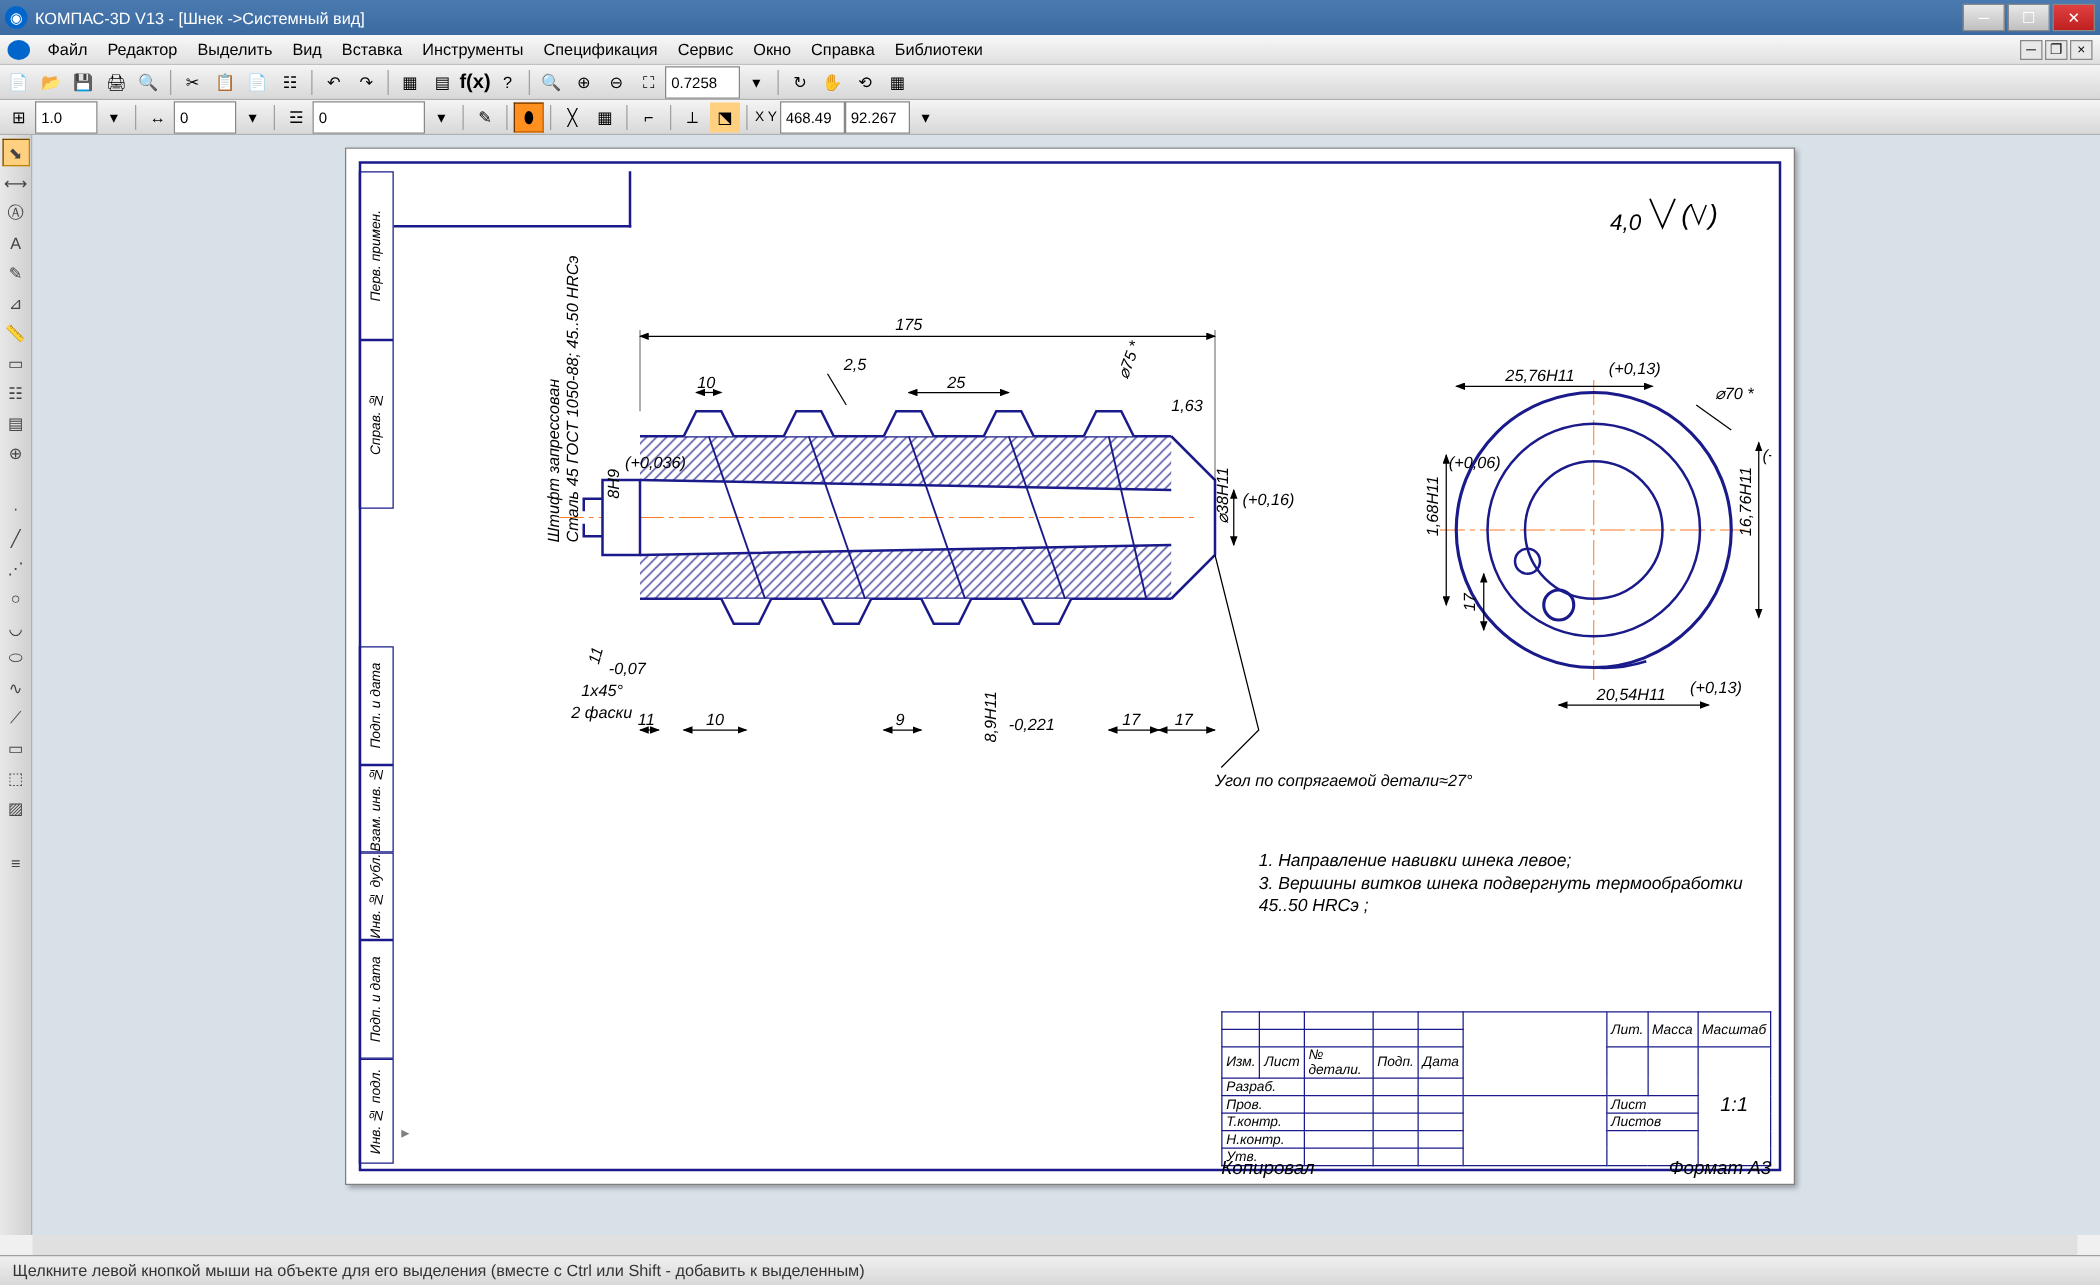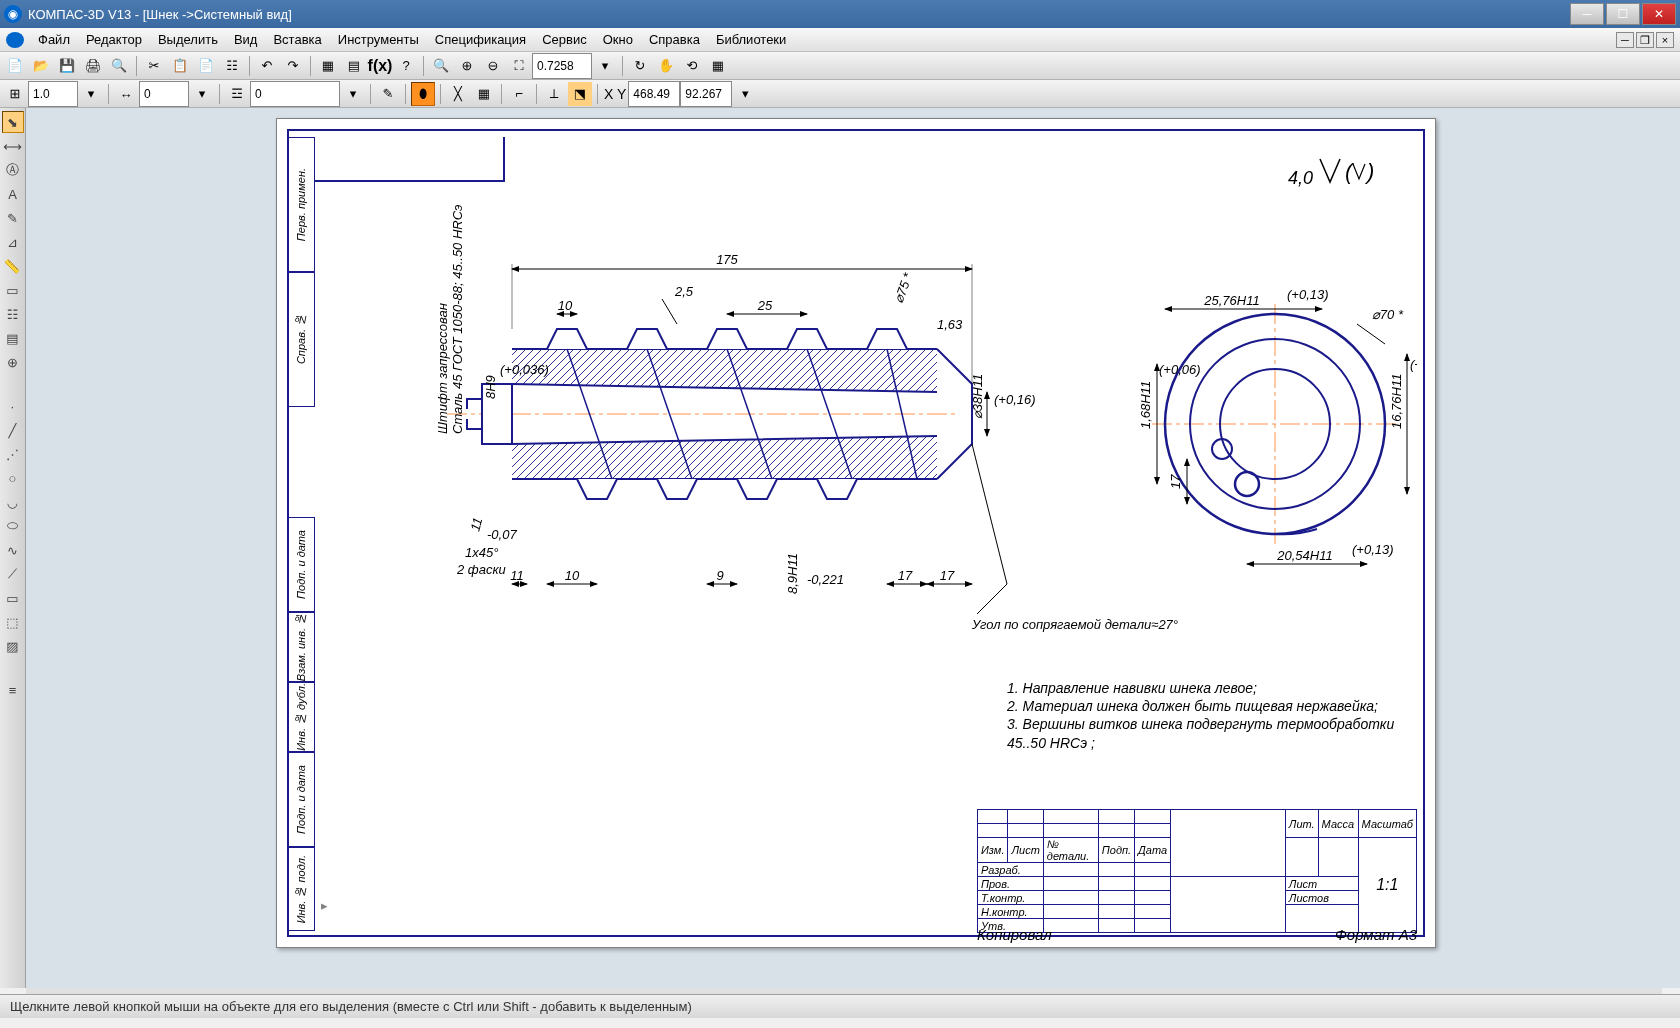--- a/index.html
+++ b/index.html
@@ -48,21 +48,21 @@
 
 .notes { position: absolute; left: 730px; top: 560px; font-size: 14px; font-style: italic; color: #000; line-height: 1.3; }
 
 
 .titleblock { position: absolute; right: 18px; bottom: 18px; width: 440px; height: 120px; font-size: 11px; font-style: italic; }
 .titleblock table { border-collapse: collapse; width: 100%; height: 100%; }
 .titleblock td { border: 1px solid #1a1a8a; padding: 0 3px; vertical-align: middle; }
 .tbk-footer { position: absolute; right: 18px; bottom: 4px; width: 440px; display: flex; justify-content: space-between; font-size: 15px; font-style: italic; }
 
 
-.statusbar { position: absolute; left: 0; right: 0; bottom: 10px; height: 24px; background: linear-gradient(#f0f0f0,#d8d8d8); border-top: 1px solid #a0a0a0; display: flex; align-items: center; padding: 0 10px; font-size: 13px; color: #333; }
+.statusbar { position: absolute; left: 0; right: 0; bottom: 0; height: 24px; background: linear-gradient(#f0f0f0,#d8d8d8); border-top: 1px solid #a0a0a0; display: flex; align-items: center; padding: 0 10px; font-size: 13px; color: #333; }
 
 
 .surfmark { position: absolute; right: 60px; top: 35px; font-size: 18px; font-style: italic; display: flex; align-items: flex-end; }
 
 
 .dim { font-size: 13px; font-style: italic; fill: #000; }
 
 
 .hscroll { position: absolute; left: 26px; right: 18px; bottom: 24px; height: 16px; background: #e0e0e0; }
 .vscroll { position: absolute; right: 0; top: 108px; width: 18px; bottom: 40px; background: #e0e0e0; }
@@ -151,21 +151,21 @@
   <div class="tbtn orange">⬮</div>
   <div class="tsep"></div>
   <div class="tbtn">╳</div>
   <div class="tbtn">▦</div>
   <div class="tsep"></div>
   <div class="tbtn">⌐</div>
   <div class="tsep"></div>
   <div class="tbtn">⟂</div>
   <div class="tbtn" style="background:#ffd080">⬔</div>
   <div class="tsep"></div>
-  <span style="font-size:14px;margin:0 2px">X Y</span>
+  <span style="font-size:11px;margin:0 2px">X Y</span>
   <input class="tinput" style="width: 52px;" value="468.49">
   <input class="tinput" style="width: 52px;" value="92.267">
   <div class="tbtn">▾</div>
 </div>
 
 <div class="leftbox">
   <div class="lbtn active">⬊</div>
   <div class="lbtn">⟷</div>
   <div class="lbtn">Ⓐ</div>
   <div class="lbtn">A</div>
@@ -357,21 +357,20 @@
         <line x1="70" y1="225" x2="70" y2="270" stroke="#000" marker-start="url(#arr2)" marker-end="url(#arr)"></line>
         <text class="dim" x="63" y="255" transform="rotate(-90 63 255)">17</text>
         <line x1="130" y1="330" x2="250" y2="330" stroke="#000" marker-start="url(#arr2)" marker-end="url(#arr)"></line>
         <text class="dim" x="188" y="326" text-anchor="middle">20,54H11</text>
         <text class="dim" x="235" y="320" font-size="9">(+0,13)</text>
       </g>
     </svg>
 
     <div class="notes">
       <div>1. Направление навивки шнека левое;</div>
-      <div>2. Материал шнека должен быть пищевая нержавейка;</div>
       <div>3. Вершины витков шнека подвергнуть термообработки 45..50 HRCэ ;</div>
     </div>
 
     <div class="titleblock">
       <table>
         <tbody>
             <tr style="height:14px">
               <td style="width:22px"></td>
               <td style="width:22px"></td>
               <td style="width:55px"></td>

